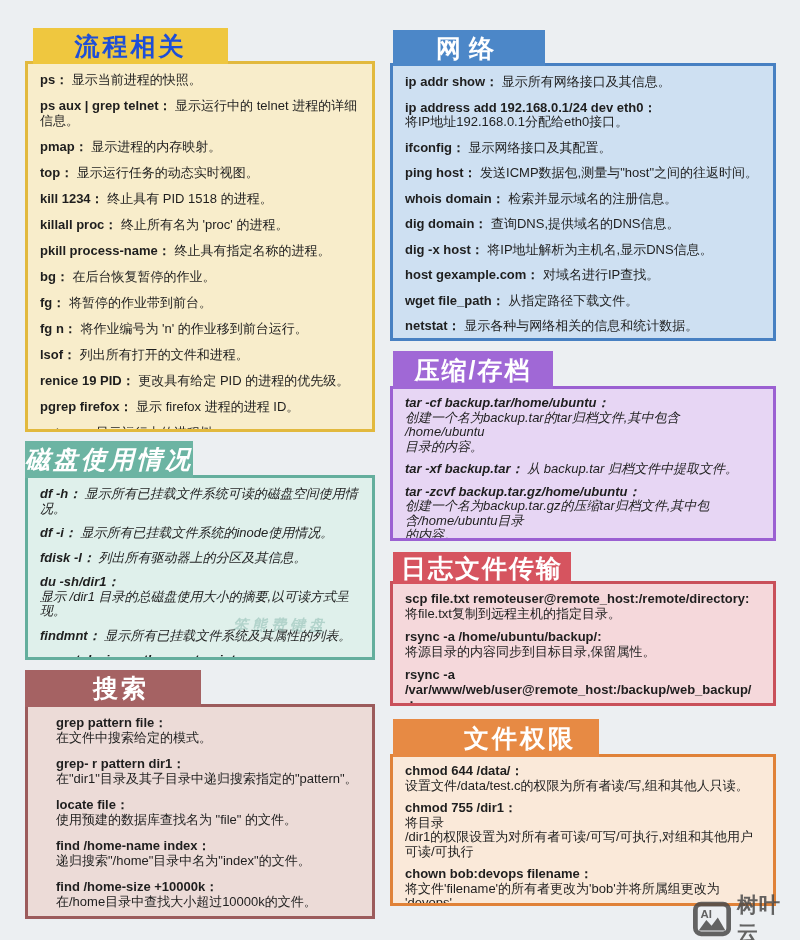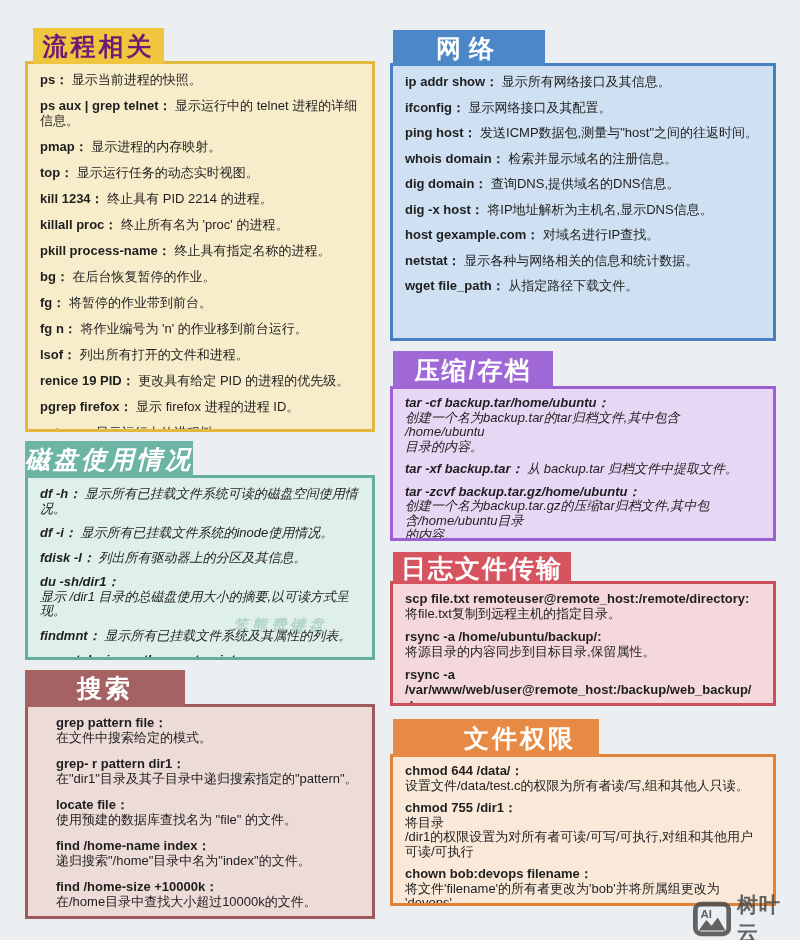--- a/index.html
+++ b/index.html
@@ -28,31 +28,31 @@
   .entry.block .desc{display:block;}
   .inline-mark{opacity:.45;}
   .floating-mark{
     position:absolute;left:205px;top:138px;
     font-size:15px;font-weight:bold;letter-spacing:4px;
     color:#5f9e90;opacity:.35;z-index:0;pointer-events:none;
   }
 
   
   .sec-process{left:25px;top:28px;width:350px;}
-  .sec-process .tab{width:131px;height:36px;margin-left:8px;background:#EFC73F;color:#701a75;}
+  .sec-process .tab{width:195px;height:36px;margin-left:8px;background:#EFC73F;color:#1d4ed8;}
   .sec-process .panel{height:371px;background:#F8EDCB;border-color:#E2B93E;}
   .sec-process .entry{margin-bottom:11.5px;}
   
   .sec-disk{left:25px;top:441px;width:350px;font-style:italic;}
   .sec-disk .tab{width:168px;height:37px;background:#6CB4A3;}
   .sec-disk .panel{height:185px;background:#DFF0EB;border-color:#64AE9D;}
   .sec-disk .entry{margin-bottom:10px;}
   
   .sec-search{left:25px;top:670px;width:350px;}
-  .sec-search .tab{width:160px;height:37px;background:#A56263;}
+  .sec-search .tab{width:160px;height:37px;background:#A56263;padding-left:16px;}
   .sec-search .panel{height:215px;background:#ECDBD7;border-color:#9C5B5C;padding-left:28px;}
   .sec-search .entry{margin-bottom:12px;}
   
   .sec-network{left:390px;top:30px;width:386px;}
   .sec-network .tab{width:152px;height:36px;margin-left:3px;background:#4C87C8;letter-spacing:8px;}
   .sec-network .panel{height:278px;background:#CEE0F2;border-color:#4780C2;}
   .sec-network .entry{margin-bottom:11px;}
   
   .sec-compress{left:390px;top:351px;width:386px;}
   .sec-compress .tab{width:160px;height:38px;margin-left:3px;background:#A068D6;letter-spacing:2px;}
@@ -82,21 +82,21 @@
 <div class="section sec-process">
   <div class="tab">
     <span>流程相关</span>
   </div>
   <div class="panel">
     <div>
         <div class="entry"><b class="cmd">ps：</b><span class="desc"> 显示当前进程的快照。</span></div>
         <div class="entry"><b class="cmd">ps aux | grep telnet：</b><span class="desc"> 显示运行中的 telnet 进程的详细信息。</span></div>
         <div class="entry"><b class="cmd">pmap：</b><span class="desc"> 显示进程的内存映射。</span></div>
         <div class="entry"><b class="cmd">top：</b><span class="desc"> 显示运行任务的动态实时视图。</span></div>
-        <div class="entry"><b class="cmd">kill 1234：</b><span class="desc"> 终止具有 PID 2214 的进程。</span></div>
+        <div class="entry"><b class="cmd">kill 1234：</b><span class="desc"> 终止具有 PID 1518 的进程。</span></div>
         <div class="entry"><b class="cmd">killall proc：</b><span class="desc"> 终止所有名为 'proc' 的进程。</span></div>
         <div class="entry"><b class="cmd">pkill process-name：</b><span class="desc"> 终止具有指定名称的进程。</span></div>
         <div class="entry"><b class="cmd">bg：</b><span class="desc"> 在后台恢复暂停的作业。</span></div>
         <div class="entry"><b class="cmd">fg：</b><span class="desc"> 将暂停的作业带到前台。</span></div>
         <div class="entry"><b class="cmd">fg n：</b><span class="desc"> 将作业编号为 'n' 的作业移到前台运行。</span></div>
         <div class="entry"><b class="cmd">lsof：</b><span class="desc"> 列出所有打开的文件和进程。</span></div>
         <div class="entry"><b class="cmd">renice 19 PID：</b><span class="desc"> 更改具有给定 PID 的进程的优先级。</span></div>
         <div class="entry"><b class="cmd">pgrep firefox：</b><span class="desc"> 显示 firefox 进程的进程 ID。</span></div>
         <div class="entry"><b class="cmd">pstree：</b><span class="desc"> 显示运行中的进程树。</span></div>
       </div>
@@ -135,28 +135,29 @@
   </div>
 </div>
 
 <div class="section sec-network">
   <div class="tab">
     <span>网络</span>
   </div>
   <div class="panel">
     <div>
         <div class="entry"><b class="cmd">ip addr show：</b><span class="desc"> 显示所有网络接口及其信息。</span></div>
+        <div class="entry block"><b class="cmd">ip address add 192.168.0.1/24 dev eth0：</b><span class="desc">将IP地址192.168.0.1分配给eth0接口。</span></div>
         <div class="entry"><b class="cmd">ifconfig：</b><span class="desc"> 显示网络接口及其配置。</span></div>
         <div class="entry"><b class="cmd">ping host：</b><span class="desc"> 发送ICMP数据包,测量与"host"之间的往返时间。</span></div>
         <div class="entry"><b class="cmd">whois domain：</b><span class="desc"> 检索并显示域名的注册信息。</span></div>
         <div class="entry"><b class="cmd">dig domain：</b><span class="desc"> 查询DNS,提供域名的DNS信息。</span></div>
         <div class="entry"><b class="cmd">dig -x host：</b><span class="desc"> 将IP地址解析为主机名,显示DNS信息。</span></div>
         <div class="entry"><b class="cmd">host gexample.com：</b><span class="desc"> 对域名进行IP查找。</span></div>
+        <div class="entry"><b class="cmd">wget file_path：</b><span class="desc"> 从指定路径下载文件。</span></div>
         <div class="entry"><b class="cmd">netstat：</b><span class="desc"> 显示各种与网络相关的信息和统计数据。</span></div>
-        <div class="entry"><b class="cmd">wget file_path：</b><span class="desc"> 从指定路径下载文件。</span></div>
       </div>
   </div>
 </div>
 
 <div class="section sec-compress">
   <div class="tab">
     <span>压缩/存档</span>
   </div>
   <div class="panel">
     <div>

